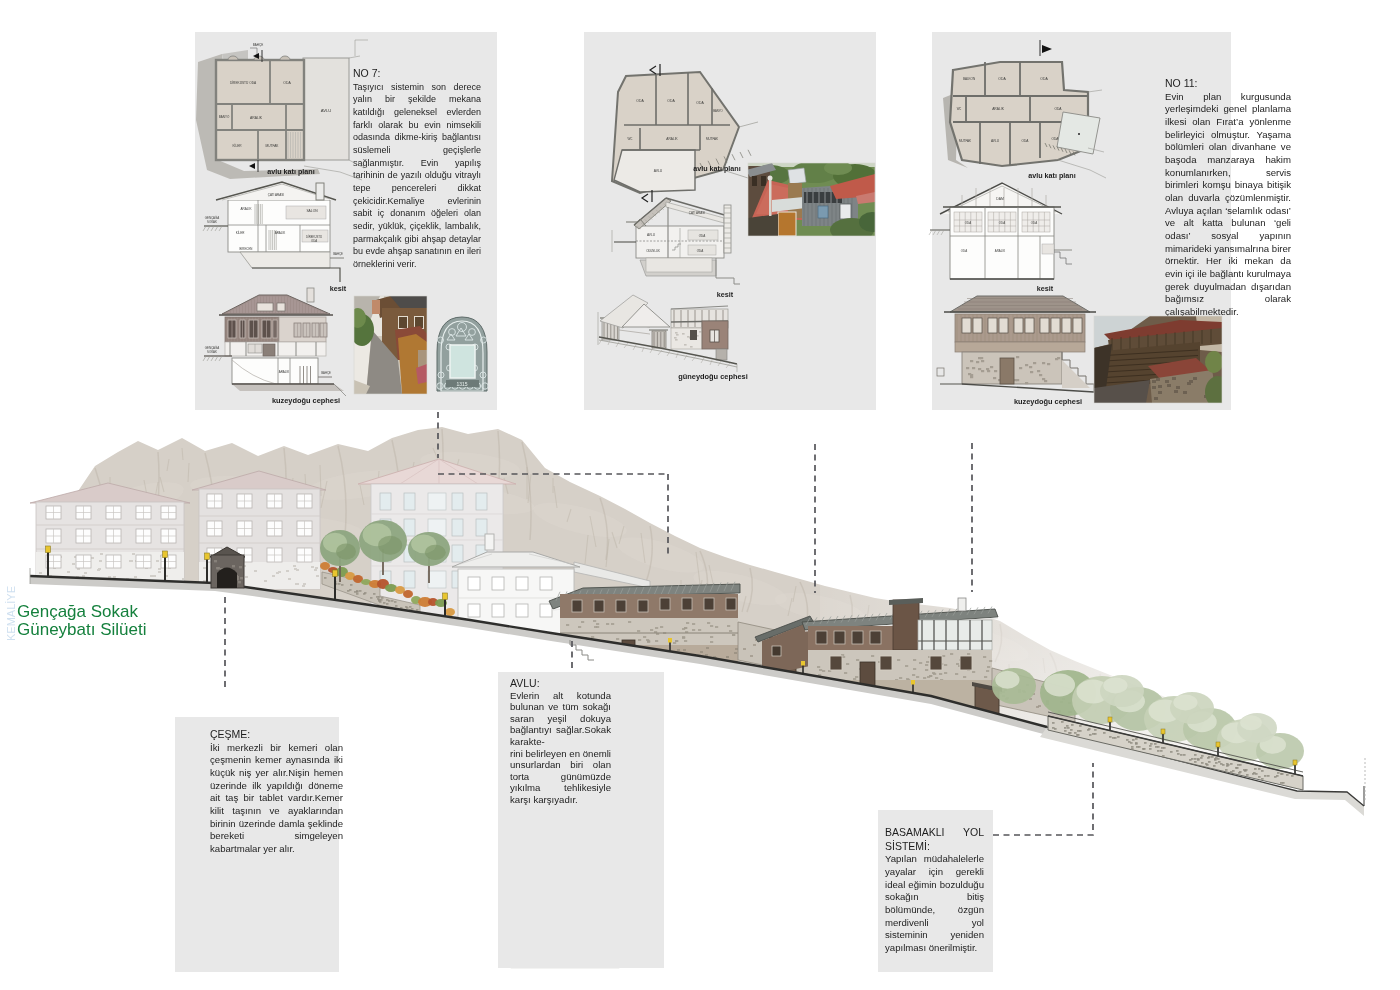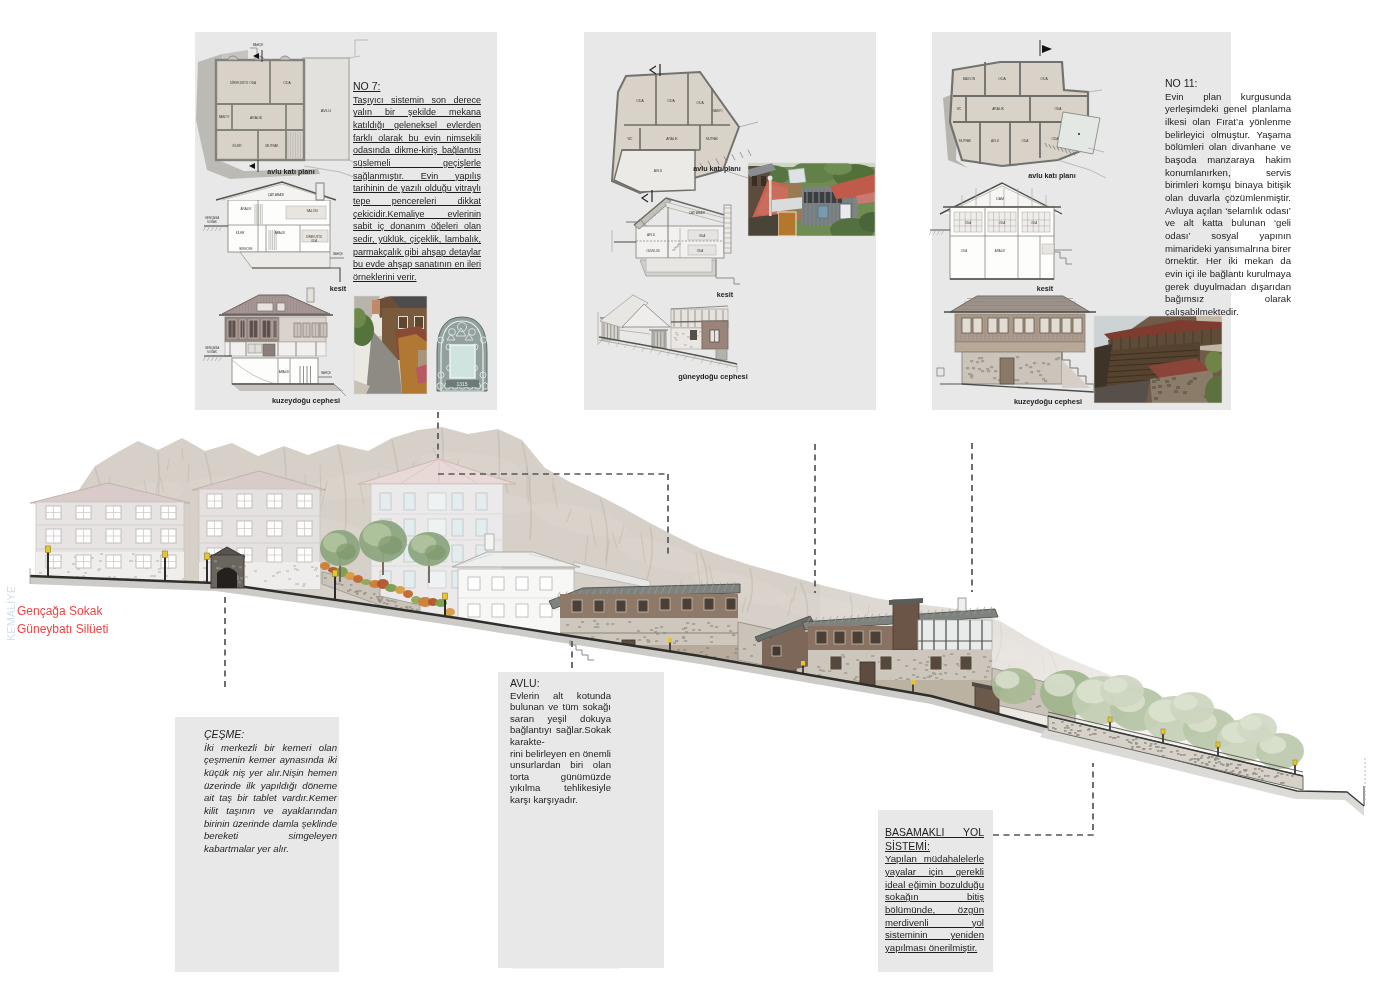--- a/index.html
+++ b/index.html
@@ -14,21 +14,21 @@
 </head>
 <body>
 <div id="page">
 
 <div class="panel" style="left:195px;top:32px;width:302px;height:378px;"></div>
 
 <div class="panel" style="left:584px;top:32px;width:292px;height:378px;"></div>
 
 <div class="panel" style="left:932px;top:32px;width:299px;height:378px;"></div>
 
-<div class="txt" style="left:353px;top:80px;width:128px;font-size:9px;text-decoration:underline;">
+<div class="txt" style="left:353px;top:67px;width:128px;font-size:9px;">
 <span class="hd">NO 7:</span><br>
 Taşıyıcı sistemin son derece yalın bir şekilde mekana katıldığı geleneksel evlerden farklı olarak bu evin nimsekili odasında dikme-kiriş bağlantısı süslemeli geçişlerle sağlanmıştır. Evin yapılış tarihinin de yazılı olduğu vitraylı tepe pencereleri dikkat çekicidir.Kemaliye evlerinin sabit iç donanım öğeleri olan sedir, yüklük, çiçeklik, lambalık, parmakçalık gibi ahşap detaylar bu evde ahşap sanatının en ileri örneklerini verir.
 </div>
 
 
 <div class="txt" style="left:1165px;top:61px;width:126px;margin-top:16px;">
 <span class="hd">NO 11:</span><br>
 Evin plan kurgusunda yerleşimdeki genel planlama ilkesi olan Fırat’a yönlenme belirleyici olmuştur. Yaşama bölümleri olan divanhane ve başoda manzaraya hakim konumlanırken, servis birimleri komşu binaya bitişik olan duvarla çözümlenmiştir. Avluya açılan ‘selamlık odası’ ve alt katta bulunan ‘geli odası’ sosyal yapının mimarideki yansımalrına birer örnektir. Her iki mekan da evin içi ile bağlantı kurulmaya gerek duyulmadan dışarıdan bağımsız olarak çalışabilmektedir.
 </div>
 
@@ -1942,38 +1942,38 @@
 <rect x="552" y="902" width="24" height="28" fill="#241e18"></rect>
 <path d="M511,930 L619,922 L619,968 L511,968 Z" fill="#433a2e"></path>
 <path d="M548,934 L576,930 L574,962 L550,965 Z" fill="#6e5d42"></path>
 <path d="M584,940 L619,934 L619,968 L586,968 Z" fill="#3e3a2c"></path>
 <path d="M511,944 L534,948 L530,968 L511,968 Z" fill="#2a2a1e"></path>
 </g>
 <rect x="511" y="828" width="108" height="140" fill="none" stroke="#d8d6d2" stroke-width="0.6"></rect>
 </g>
 </svg>
 
-<div style="position:absolute;left:17px;top:603px;font-size:12px;color:#ef4444;line-height:17.5px;">Gençağa Sokak<br>Güneybatı Silüeti</div>
+<div style="position:absolute;left:17px;top:603px;font-size:17px;color:#15803d;line-height:17.5px;">Gençağa Sokak<br>Güneybatı Silüeti</div>
 
 <div style="position:absolute;left:-34px;top:590px;width:90px;color:#cfe0f0;font-size:11px;transform:rotate(-90deg);">KEMALİYE</div>
 
 <div class="box" style="left:175px;top:717px;width:164px;height:255px;"></div>
 
-<div class="txt" style="left:204px;top:728px;width:133px;font-style:italic;">
+<div class="txt" style="left:210px;top:728px;width:133px;">
 <span class="hd">ÇEŞME:</span><br>
 İki merkezli bir kemeri olan çeşmenin kemer aynasında iki küçük niş yer alır.Nişin hemen üzerinde ilk yapıldığı döneme ait taş bir tablet vardır.Kemer kilit taşının ve ayaklarından birinin üzerinde damla şeklinde bereketi simgeleyen kabartmalar yer alır.
 </div>
 
 <div class="box" style="left:498px;top:672px;width:166px;height:296px;"></div>
 
 <div class="txt" style="left:510px;top:678px;width:101px;line-height:11.6px;">
 <span class="hd">AVLU:</span><br>
 Evlerin alt kotunda bulunan ve tüm sokağı saran yeşil dokuya bağlantıyı sağlar.Sokak karakte-<br>rini belirleyen en önemli unsurlardan biri olan torta günümüzde yıkılma tehlikesiyle karşı karşıyadır.
 </div>
 
 <div class="box" style="left:878px;top:810px;width:115px;height:162px;"></div>
 
-<div class="txt" style="left:885px;top:826px;width:99px;text-decoration:underline;">
+<div class="txt" style="left:885px;top:826px;width:99px;">
 <span class="hd">BASAMAKLI YOL SİSTEMİ:</span><br>
 Yapılan müdahalelerle yayalar için gerekli ideal eğimin bozulduğu sokağın bitiş bölümünde, özgün merdivenli yol sisteminin yeniden yapılması önerilmiştir.
 </div>
 
 </div>
 
 </body></html>

